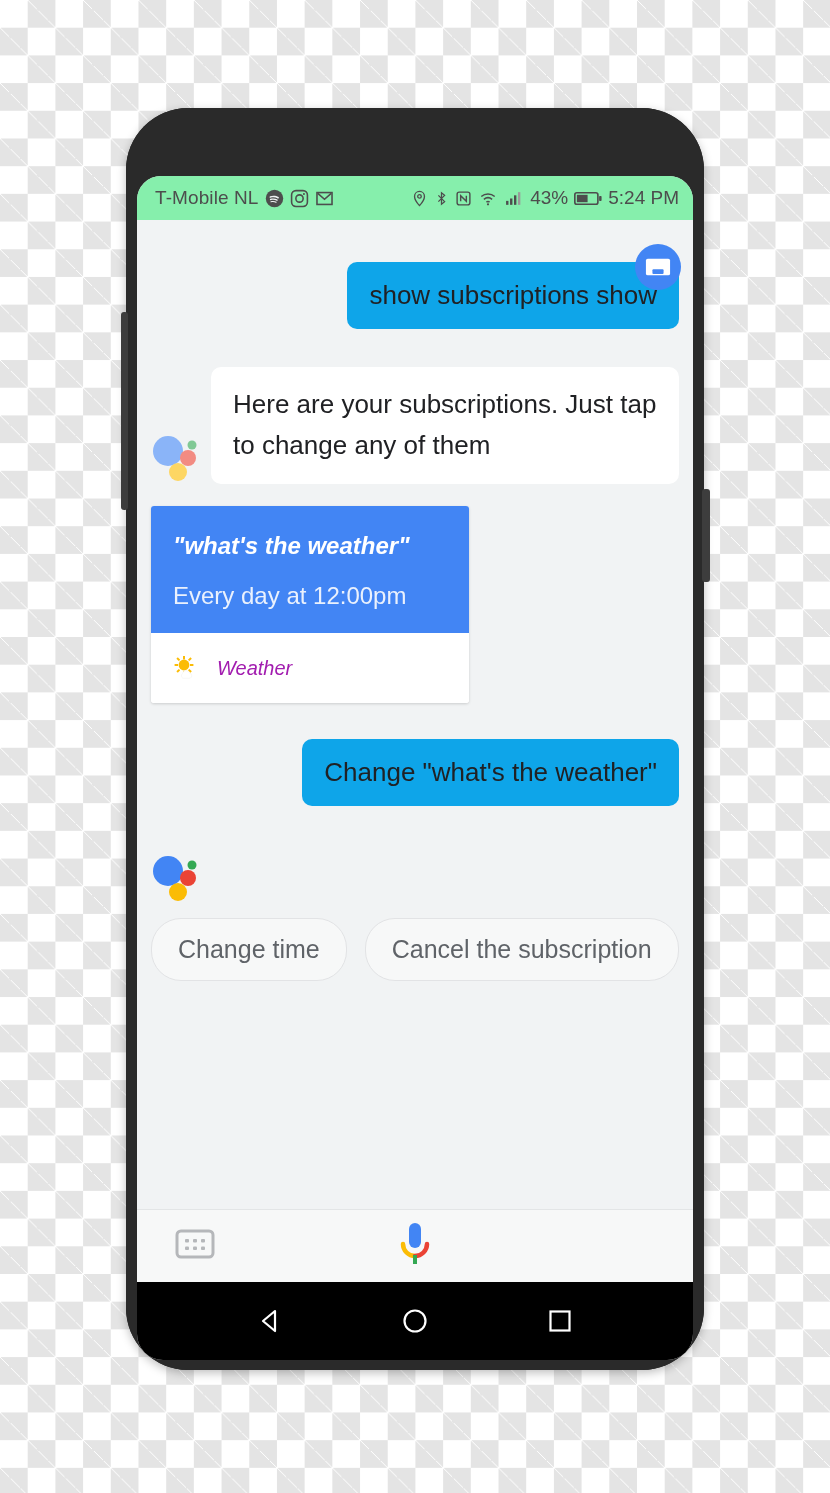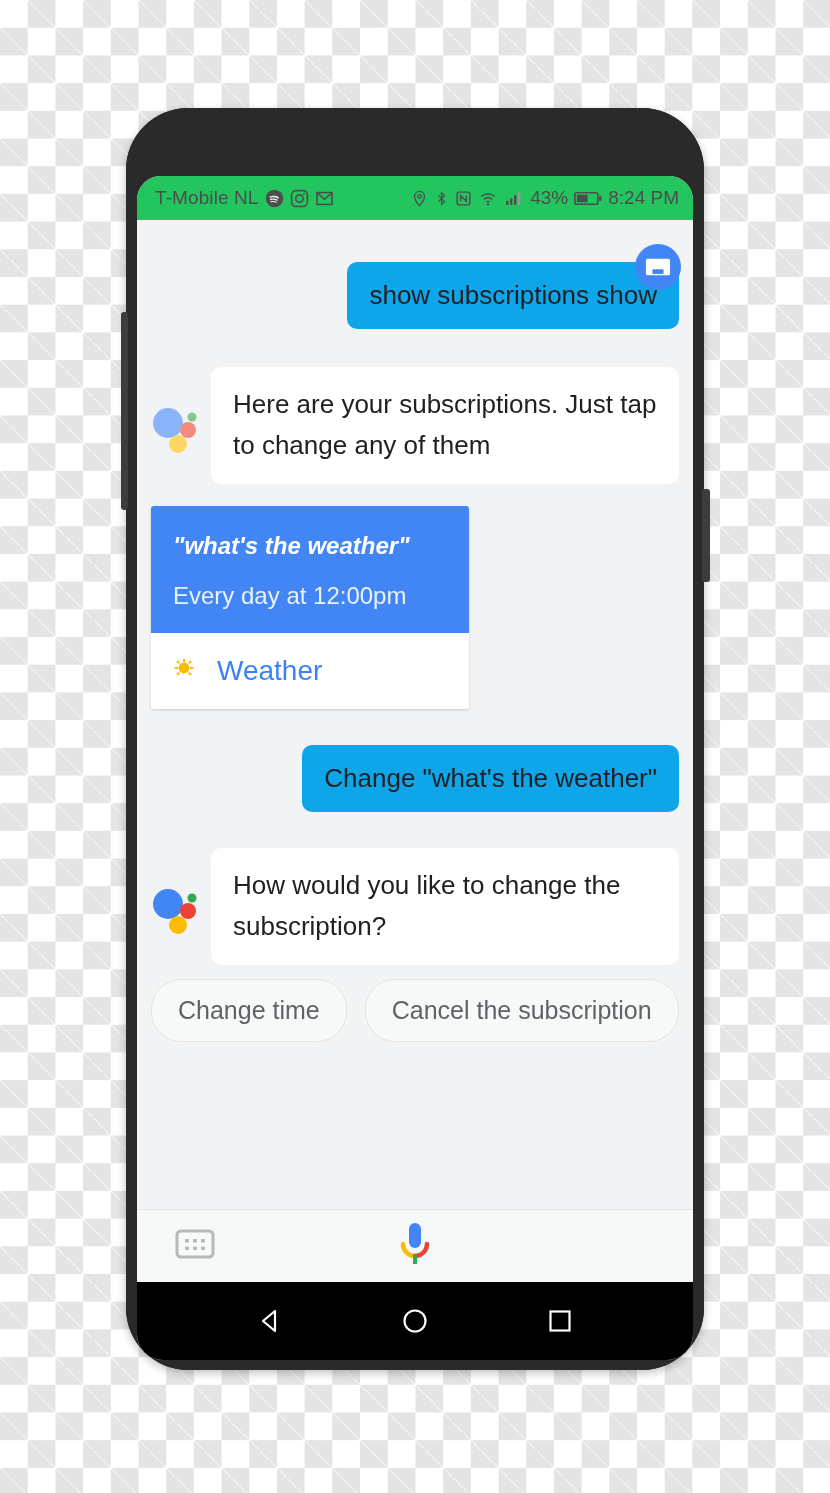--- a/index.html
+++ b/index.html
@@ -44,40 +44,40 @@
 
   
   #screen{
     position:absolute;left:11px;top:68px;width:556px;height:1184px;
     background:#f1f3f4;border-radius:24px 24px 26px 26px;overflow:hidden;
     display:flex;flex-direction:column;
   }
 
   
   #status-bar{
-    height:44px;flex:0 0 44px;background:#22c55e;
+    height:44px;flex:0 0 44px;background:#86efac;
     display:flex;align-items:center;justify-content:space-between;
     padding:0 14px 0 18px;box-sizing:border-box;
     color:#4a4a4a;font-size:19px;
   }
   #status-left{display:flex;align-items:center;gap:6px;}
   #status-right{display:flex;align-items:center;gap:6px;}
   .carrier{font-size:19px;letter-spacing:.1px;color:#4d4d4d;white-space:nowrap;}
   .sb-icon{display:inline-flex;align-items:center;justify-content:center;}
   .batt-pct{font-size:19px;color:#4d4d4d;}
   .clock{font-size:19px;color:#4d4d4d;white-space:nowrap;}
 
   
   #conversation{
     flex:1 1 auto;background:#f1f3f4;padding:12px 0 0 0;overflow:hidden;position:relative;
   }
 
   .row{display:flex;width:100%;box-sizing:border-box;}
   .row-user{justify-content:flex-end;padding:0 14px 0 0;position:relative;}
-  .row-assistant{justify-content:flex-start;padding:0 14px 0 14px;align-items:center;}
+  .row-assistant{justify-content:flex-start;padding:0 14px 0 14px;align-items:flex-end;}
 
   .bubble-user{
     background:#0ea5e9;color:#202124;border-radius:10px;
     padding:17px 22px;font-size:26px;line-height:1.25;max-width:400px;
     white-space:nowrap;
   }
   .bubble-assistant{
     background:#ffffff;color:#202124;border-radius:10px;
     padding:17px 22px;font-size:26px;line-height:1.6;max-width:430px;
   }
@@ -97,21 +97,21 @@
     box-shadow:0 1px 3px rgba(0,0,0,.16);background:#fff;
   }
   #sub-card-head{
     background:#4285f4;padding:26px 22px 22px 22px;color:#fff;
   }
   #sub-card-query{font-style:italic;font-size:24px;font-weight:bold;line-height:1.2;}
   #sub-card-schedule{font-size:24px;margin-top:22px;color:#eaf1fd;line-height:1.2;}
   #sub-card-foot{
     background:#fff;padding:22px 22px;display:flex;align-items:center;gap:18px;
   }
-  #sub-card-foot-label{font-size:28px;color:#3b82f6;}
+  #sub-card-foot-label{font-size:20px;color:#a21caf;font-style:italic;}
 
   
   #chips-row{
     display:flex;gap:18px;padding:14px 0 0 14px;align-items:center;overflow:hidden;
   }
   .chip{
     border:1px solid #e2e3e5;background:#f7f8f8;border-radius:30px;
     padding:16px 26px;font-size:25px;color:#5f6368;white-space:nowrap;flex:0 0 auto;
   }
 
@@ -208,21 +208,21 @@
             </svg>
         </span>
         <span class="batt-pct">43%</span>
         <span class="sb-icon">
           <svg width="28" height="17" viewBox="0 0 34 18">
               <rect x="1" y="2" width="28" height="14" rx="2.5" fill="none" stroke="#4d4d4d" stroke-width="2"></rect>
               <rect x="3.5" y="4.5" width="13" height="9" fill="#4d4d4d"></rect>
               <rect x="30.5" y="6" width="3" height="6" rx="1" fill="#4d4d4d"></rect>
             </svg>
         </span>
-        <span class="clock">8:24 PM</span>
+        <span class="clock">5:24 PM</span>
       </div>
     </div>
 
     <div id="conversation">
 
       <div class="row row-user" style="margin-top:30px;">
         <div id="user-avatar">
           <svg width="26" height="20" viewBox="0 0 28 20">
             <rect x="1" y="1" width="26" height="18" rx="2" fill="#ffffff"></rect>
             <rect x="8" y="12.5" width="12" height="5" rx="1" fill="#4285f4"></rect>
@@ -276,21 +276,20 @@
 
       <div class="row row-assistant" style="margin-top:36px;">
         <div class="assistant-logo">
           <svg width="52" height="50" viewBox="0 0 52 50">
             <circle cx="17" cy="17" r="15" fill="#4285f4"></circle>
             <circle cx="41" cy="11" r="4.5" fill="#34a853"></circle>
             <circle cx="37" cy="24" r="8" fill="#ea4335"></circle>
             <circle cx="27" cy="38" r="9" fill="#fbbc05"></circle>
           </svg>
         </div>
-        <div class="bubble-assistant">How would you like to change the subscription?</div>
       </div>
 
       <div id="chips-row">
         <div class="chip">Change time</div>
         <div class="chip">Cancel the subscription</div>
       </div>
     </div>
 
     <div id="input-bar">
       <span id="keyboard-icon-wrap">

